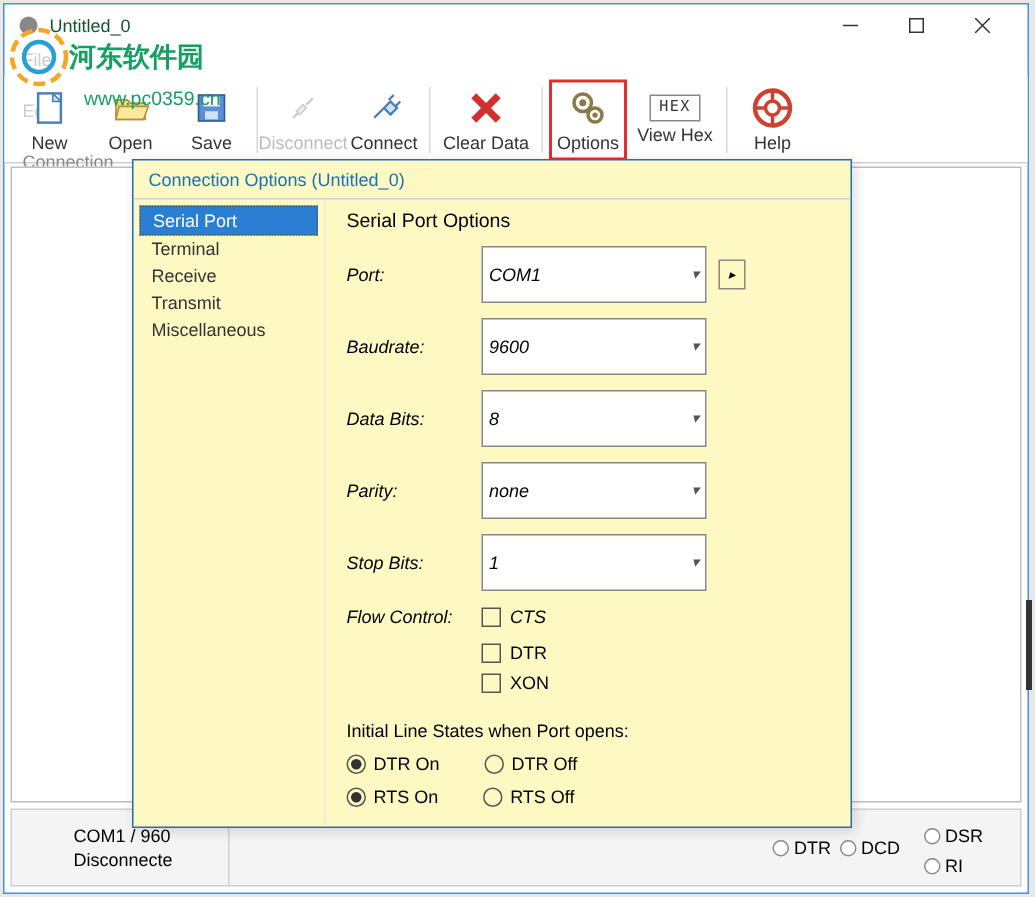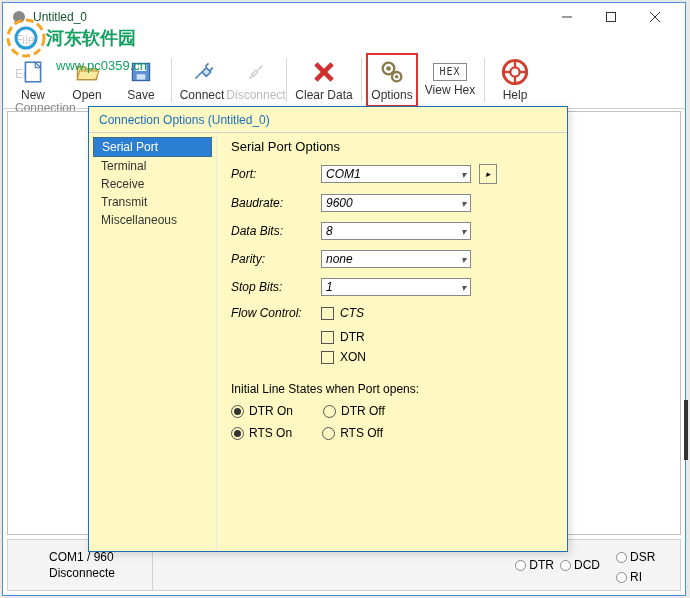--- a/index.html
+++ b/index.html
@@ -39,21 +39,21 @@
 .dialog { position: absolute; top: 106px; left: 88px; width: 480px; height: 446px; background: #fef9c3; border: 1px solid #1a6fb8; z-index: 10; box-shadow: 2px 2px 8px rgba(0,0,0,0.15); }
 .dialog-title { height: 26px; display: flex; align-items: center; padding: 0 10px; color: #1a6fb8; border-bottom: 1px solid #d0d0d0; }
 .dialog-body { display: flex; height: calc(100% - 26px); }
 .dialog-nav { width: 128px; border-right: 1px solid #e8e8e8; padding: 4px; }
 .nav-item { padding: 2px 8px; color: #333; }
 .nav-item.selected { background: #2a7fd4; color: #fff; border: 1px dotted #555; }
 .dialog-content { flex: 1; padding: 6px 14px; }
 .section-title { font-size: 13px; margin-bottom: 10px; }
 .form-row { display: flex; align-items: center; margin-bottom: 10px; font-style: italic; }
 .form-label { width: 90px; }
-.form-select { width: 150px; height: 18px; border: 1px solid #888; background: #fff; padding: 0 4px; display: flex; align-items: center; justify-content: space-between; }
+.form-select { width: 150px; height: 38px; border: 1px solid #888; background: #fff; padding: 0 4px; display: flex; align-items: center; justify-content: space-between; }
 .form-select .chev { font-size: 10px; color: #555; }
 .detach-btn { width: 18px; height: 20px; border: 1px solid #888; margin-left: 8px; display: flex; align-items: center; justify-content: center; font-size: 9px; }
 .checkbox-row { display: flex; align-items: center; gap: 6px; margin-left: 90px; margin-bottom: 6px; }
 .checkbox-row .cb, .radio-row .rb { width: 13px; height: 13px; border: 1px solid #555; }
 .radio-row .rb { border-radius: 50%; display: flex; align-items: center; justify-content: center; }
 .radio-row .rb.checked::after { content: ""; width: 7px; height: 7px; border-radius: 50%; background: #333; }
 .radio-group { display: flex; gap: 30px; margin-bottom: 8px; }
 .radio-row { display: flex; align-items: center; gap: 5px; }
 
 .crop-edge { position: absolute; right: 2px; top: 400px; width: 4px; height: 60px; background: #333; z-index: 2; }
@@ -120,38 +120,38 @@
       <span class="tool-icon">
           <svg viewBox="0 0 24 24" width="26" height="26">
             <rect x="4" y="4" width="16" height="16" fill="#5a8fd6" stroke="#2a5a9a"></rect>
             <rect x="7" y="5" width="10" height="6" fill="#fff"></rect>
             <rect x="8" y="14" width="8" height="5" fill="#cfe3f5"></rect>
           </svg>
         </span>
       <span>Save</span>
     </div>
     <div class="tool-sep"></div>
+    <div class="tool-btn disabled">
+      <span class="tool-icon">
+          <svg viewBox="0 0 24 24" width="26" height="26">
+            <path d="M6 18 L10 14 M14 10 L18 6" stroke="#ccc" stroke-width="1.5"></path>
+            <path d="M8 14 L12 10 L14 12 L10 16 Z" fill="#eee" stroke="#ccc"></path>
+          </svg>
+        </span>
+      <span>Disconnect</span>
+    </div>
     <div class="tool-btn">
       <span class="tool-icon">
           <svg viewBox="0 0 24 24" width="26" height="26">
             <path d="M6 18 L12 12 M12 12 L16 8 L20 12 L16 16 Z" fill="#cfe3f5" stroke="#4a7fb8" stroke-width="1.5"></path>
             <line x1="15" y1="7" x2="18" y2="4" stroke="#4a7fb8" stroke-width="1.5"></line>
             <line x1="19" y1="11" x2="22" y2="8" stroke="#4a7fb8" stroke-width="1.5"></line>
           </svg>
         </span>
       <span>Connect</span>
-    </div>
-    <div class="tool-btn disabled">
-      <span class="tool-icon">
-          <svg viewBox="0 0 24 24" width="26" height="26">
-            <path d="M6 18 L10 14 M14 10 L18 6" stroke="#ccc" stroke-width="1.5"></path>
-            <path d="M8 14 L12 10 L14 12 L10 16 Z" fill="#eee" stroke="#ccc"></path>
-          </svg>
-        </span>
-      <span>Disconnect</span>
     </div>
     <div class="tool-sep"></div>
     <div class="tool-btn" style="width:66px">
       <span class="tool-icon">
           <svg viewBox="0 0 24 24" width="28" height="28">
             <line x1="5" y1="5" x2="19" y2="19" stroke="#d03030" stroke-width="4"></line>
             <line x1="19" y1="5" x2="5" y2="19" stroke="#d03030" stroke-width="4"></line>
           </svg>
         </span>
       <span>Clear Data</span>

